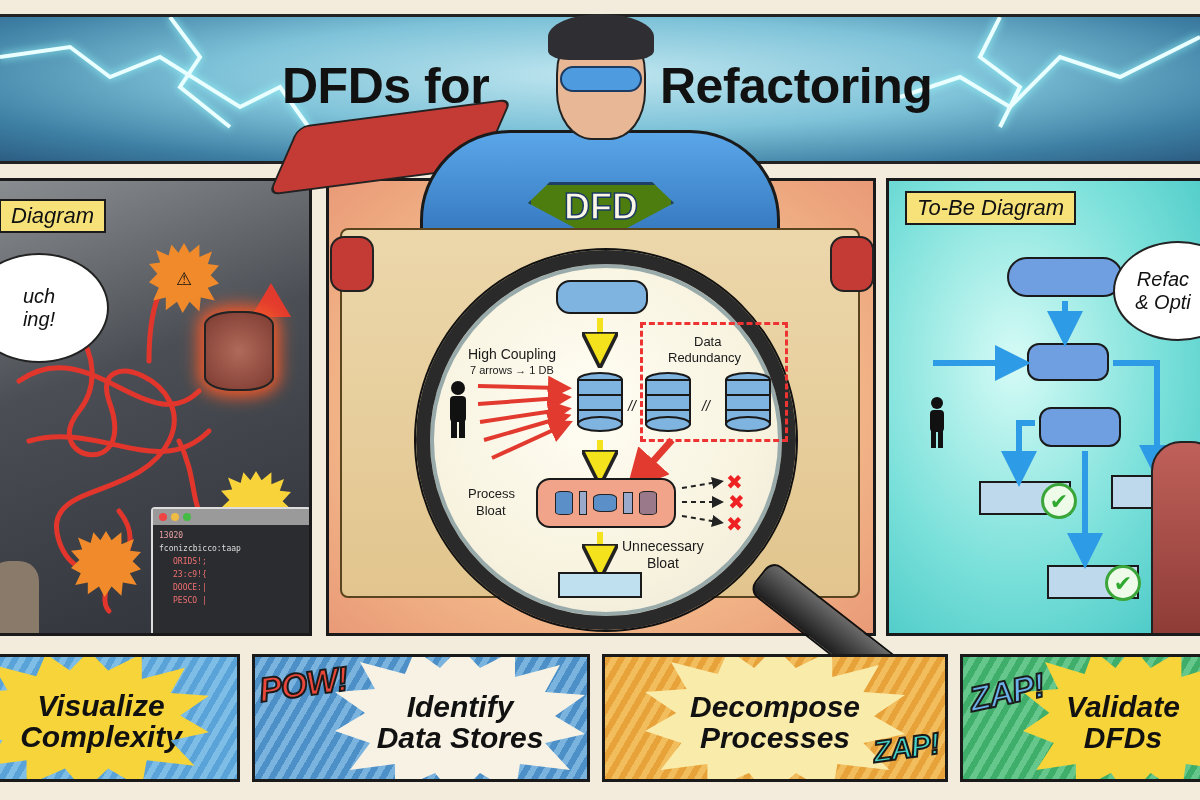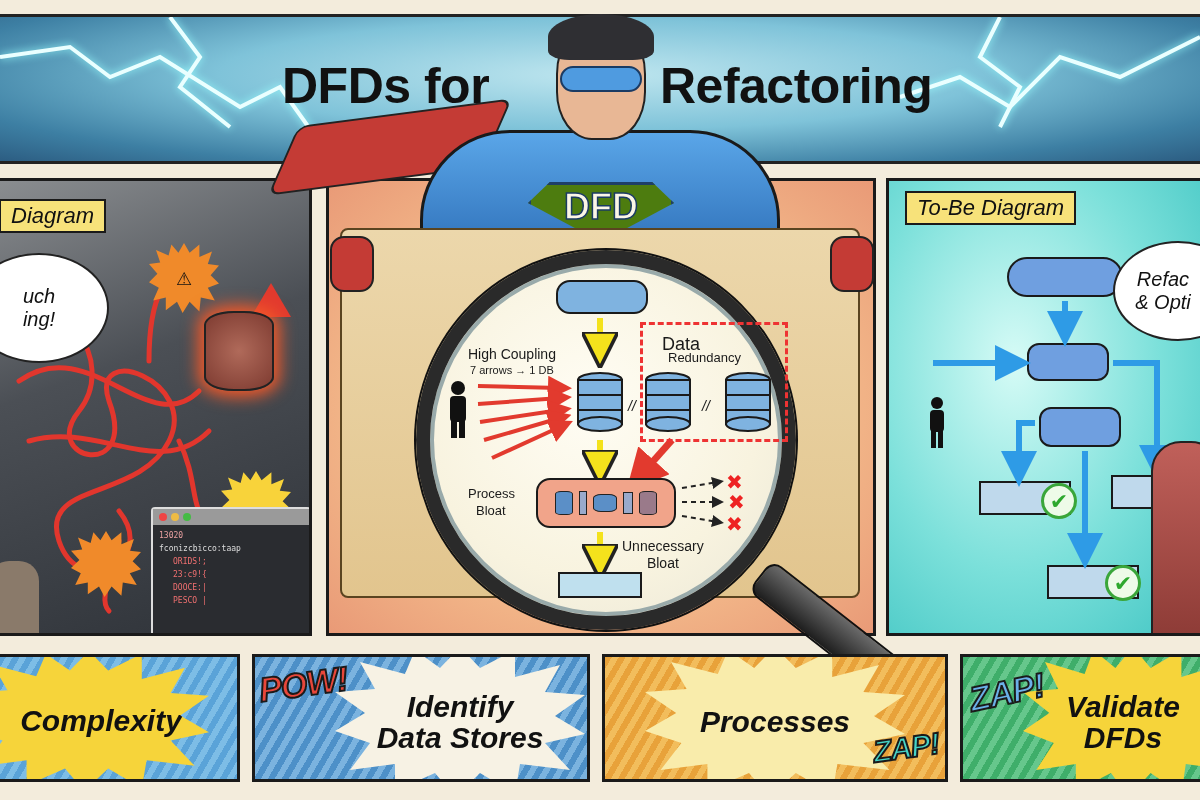--- a/index.html
+++ b/index.html
@@ -236,21 +236,21 @@
       <line x1="646" y1="410" x2="690" y2="410"></line>
     <ellipse cx="748" cy="380" rx="22" ry="7"></ellipse>
       <rect x="726" y="380" width="44" height="44"></rect>
       <ellipse cx="748" cy="424" rx="22" ry="7"></ellipse>
     <line x1="726" y1="395" x2="770" y2="395"></line>
       <line x1="726" y1="410" x2="770" y2="410"></line>
   </g>
 </svg>
 
 <div class="redund-box"></div>
-<div class="lbl" style="left:662px;top:334px;font-size:18px;">Data</div>
+<div class="lbl" style="left:694px;top:334px;font-size:13px;">Data</div>
 <div class="lbl" style="left:668px;top:350px;font-size:13px;">Redundancy</div>
 <div class="lbl" style="left:468px;top:346px;font-size:14px;">High Coupling</div>
 <div class="lbl" style="left:470px;top:364px;font-size:11px;">7 arrows → 1 DB</div>
 <div class="lbl" style="left:628px;top:398px;font-size:14px;font-style:italic;">//</div>
 <div class="lbl" style="left:702px;top:398px;font-size:14px;font-style:italic;">//</div>
 
 <div class="proc-bloat">
   <div style="display:flex;gap:6px;align-items:center;justify-content:center;height:100%;">
     <span style="width:18px;height:24px;background:#5b8fc7;border:1.5px solid #222;border-radius:6px/3px;"></span>
     <span style="width:8px;height:24px;background:#9ac;border:1px solid #222;"></span>
@@ -307,38 +307,40 @@
       <div>Refac</div>
       <div>&amp; Opti</div>
     </div>
   </div>
   <div style="position:absolute;left:262px;top:260px;width:70px;height:200px;background:linear-gradient(180deg,#c0605a,#8d3b36);border-radius:30px 30px 0 0;border:2px solid #222;"></div>
 </div>
 
 <div class="bottom-panel bp1">
   <div class="burst" style="left:-30px;top:-6px;width:240px;height:140px;background:#f6d43a;">
     <div class="burst-text" style="padding-left:24px;">
+      <div>Visualize</div>
       <div>Complexity</div>
     </div>
   </div>
 </div>
 
 <div class="bottom-panel bp2">
   <div class="burst" style="left:80px;top:-10px;width:250px;height:150px;background:#f7f2e4;">
     <div class="burst-text">
       <div>Identify</div>
       <div>Data Stores</div>
     </div>
   </div>
   <div class="sfx" style="left:4px;top:8px;font-size:34px;color:#e8473a;transform:rotate(-8deg);">POW!</div>
 </div>
 
 <div class="bottom-panel bp3">
   <div class="burst" style="left:40px;top:-10px;width:260px;height:150px;background:#f9ecab;">
     <div class="burst-text">
+      <div>Decompose</div>
       <div>Processes</div>
     </div>
   </div>
   <div class="sfx" style="left:268px;top:74px;font-size:30px;color:#46d4c8;transform:rotate(-8deg);">ZAP!</div>
 </div>
 
 <div class="bottom-panel bp4">
   <div class="burst" style="left:60px;top:-10px;width:220px;height:150px;background:#f6d43a;">
     <div class="burst-text" style="padding-right:20px;">
       <div>Validate</div>

